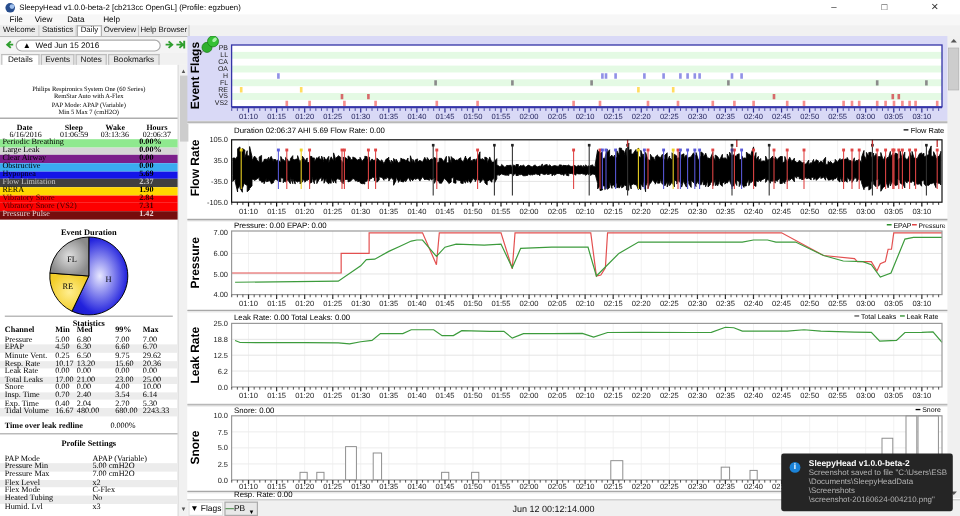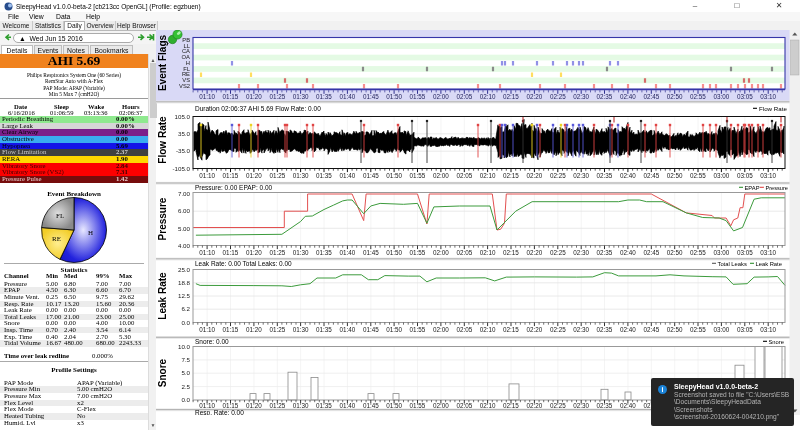--- a/index.html
+++ b/index.html
@@ -71,21 +71,20 @@
  <span class="stab" style="left:63px;width:26px">Notes</span>
  <span class="stab" style="left:90px;width:43px">Bookmarks</span>
 </div>
 <div id="sidescroll">
  <div style="position:absolute;left:1.5px;top:3px" class="arr">▲</div>
  <div style="position:absolute;left:0.5px;top:9px;width:7px;height:55px;background:#cdcdcd"></div>
  <div style="position:absolute;left:1.5px;top:368px" class="arr">▼</div>
 </div>
 
  <div id="sidewrap">
- <div id="ahi">AHI 5.69</div>
  <div class="mi" style="top:18px">Philips Respironics System One (60 Series)</div>
  <div class="mi" style="top:24.5px">RemStar Auto with A-Flex</div>
  <div class="mi" style="top:31px">PAP Mode: APAP (Variable)</div>
  <div class="mi" style="top:37.5px">Min 5 Max 7 (cmH2O)</div>
  <div style="position:absolute;left:0;top:44.5px;width:148px;border-bottom:1px solid #9a9a9a"></div>
 <div id="dtable">
   <span style="position:absolute;left:14px;font-weight:bold">Date</span>
   <span style="position:absolute;left:54px;font-weight:bold">Sleep</span>
   <span style="position:absolute;left:88px;font-weight:bold">Wake</span>
   <span style="position:absolute;left:122px;font-weight:bold">Hours</span>
@@ -129,21 +128,21 @@
         </div>
         <div style="position:absolute;left:0;top:53.2px;width:148px;height:6.65px;background:#fd0000;font-size:6.8px;line-height:6.8px;color:#400000">
           <span style="position:absolute;left:2px">Vibratory Snore (VS2)</span>
           <b style="position:absolute;left:116px;color:#400000">7.31</b>
         </div>
         <div style="position:absolute;left:0;top:59.9px;width:148px;height:6.65px;background:#760c0c;font-size:6.8px;line-height:6.8px;color:#e8d0d0">
           <span style="position:absolute;left:2px">Pressure Pulse</span>
           <b style="position:absolute;left:116px;color:#e8d0d0">1.42</b>
         </div>
       </div>
-<div style="position:absolute;left:0;top:136.5px;width:148px;text-align:center;font-weight:bold;font-size:7px">Event Breakdown</div>
+<div style="position:absolute;left:0;top:136.5px;width:148px;text-align:center;font-weight:bold;font-size:7px">Event Duration</div>
 <svg width="148" height="68" viewBox="0 0 148 68" style="position:absolute;left:0;top:142px">
         <defs>
           <radialGradient id="gb" cx="50%" cy="50%" r="65%">
             <stop offset="0%" stop-color="#e8e8ff"></stop>
             <stop offset="75%" stop-color="#2222dd"></stop>
             <stop offset="100%" stop-color="#1a1ac8"></stop>
           </radialGradient>
           <radialGradient id="gg" cx="50%" cy="50%" r="65%">
             <stop offset="0%" stop-color="#e0e0e0"></stop>
             <stop offset="80%" stop-color="#8a8a8a"></stop>
@@ -612,20 +611,25 @@
       </g>
       <text x="166" y="373" font-size="10" font-weight="bold" fill="#000" transform="rotate(-90 166 373)" text-anchor="middle">Snore</text>
       <rect x="156" y="408.40" width="634" height="2.8" fill="#e8e8e8"></rect>
       <line x1="156" y1="409.60" x2="790" y2="409.60" stroke="#a8a8a8" stroke-width="0.9"></line>
       <text x="195" y="414.5" font-size="6.5" fill="#000">Resp. Rate: 0.00</text>
       <rect x="789.5" y="30" width="10.5" height="385" fill="#f0f0f0"></rect>
       <path d="M792.2 35.5l2.6-3 2.6 3z" fill="#555"></path>
       <path d="M792.2 409.5l2.6 3 2.6-3z" fill="#555"></path>
       <rect x="790.5" y="40" width="8.5" height="35" fill="#cdcdcd" stroke="#aaa" stroke-width="0.5"></rect>
     </svg>
+ <div id="bottombar">
+   <div id="flagsbtn">▼ Flags</div>
+   <div id="pbcombo"><span style="color:#2a7a2a;font-weight:bold">—</span>PB <span style="float:right;font-size:5px;margin:3px 2px 0 0">▼</span></div>
+   <div id="datetext">Jun 12 00:12:14.000</div>
+ </div>
 
 <div id="toast">
  <div id="ticon">i</div>
  <div id="ttitle">SleepyHead v1.0.0-beta-2</div>
  <div class="tl" style="top:13px">Screenshot saved to file "C:\Users\ESB</div>
  <div class="tl" style="top:20.5px">\Documents\SleepyHeadData</div>
  <div class="tl" style="top:28px">\Screenshots</div>
  <div class="tl" style="top:35.5px">\screenshot-20160624-004210.png"</div>
 </div>
 

